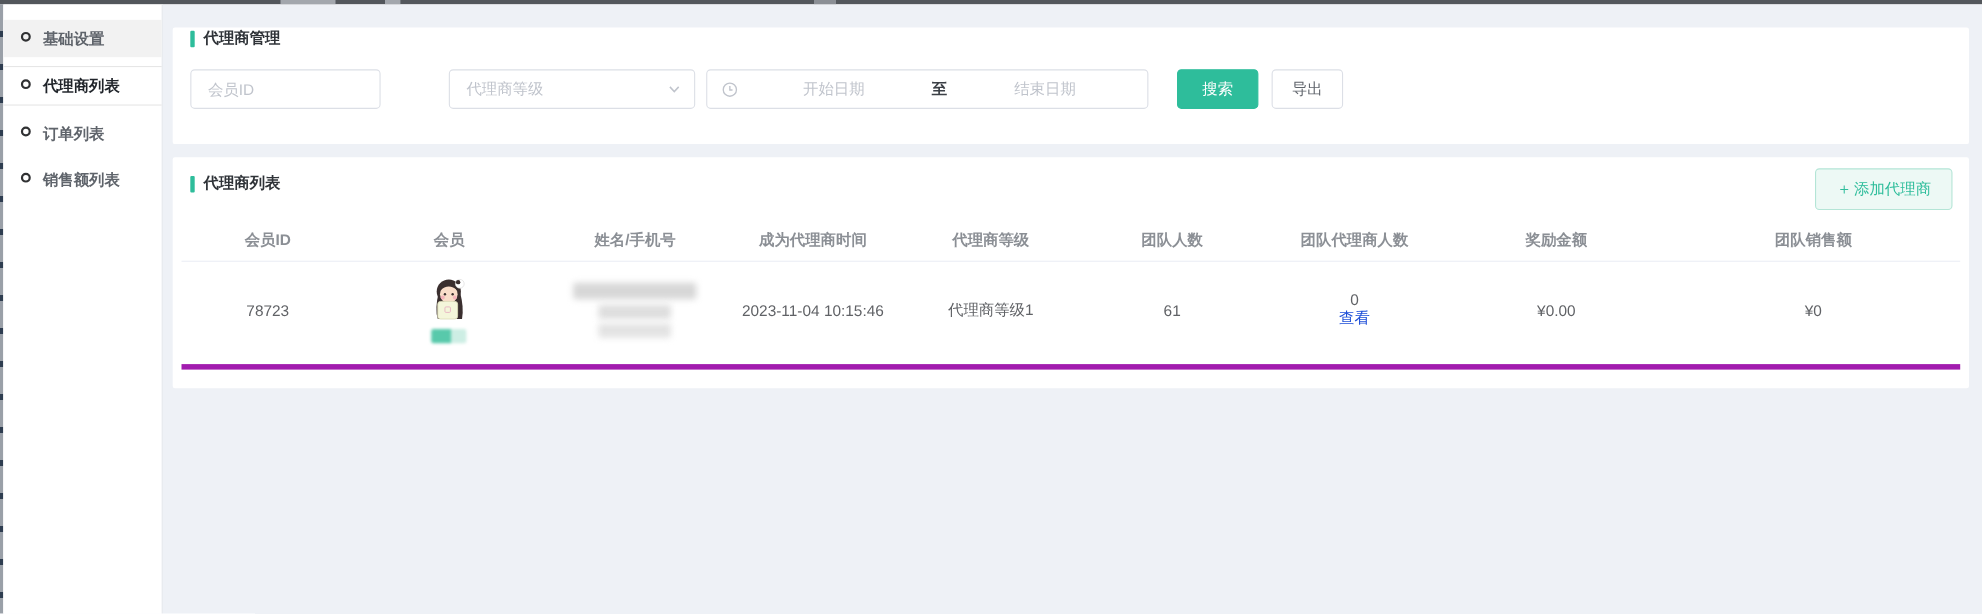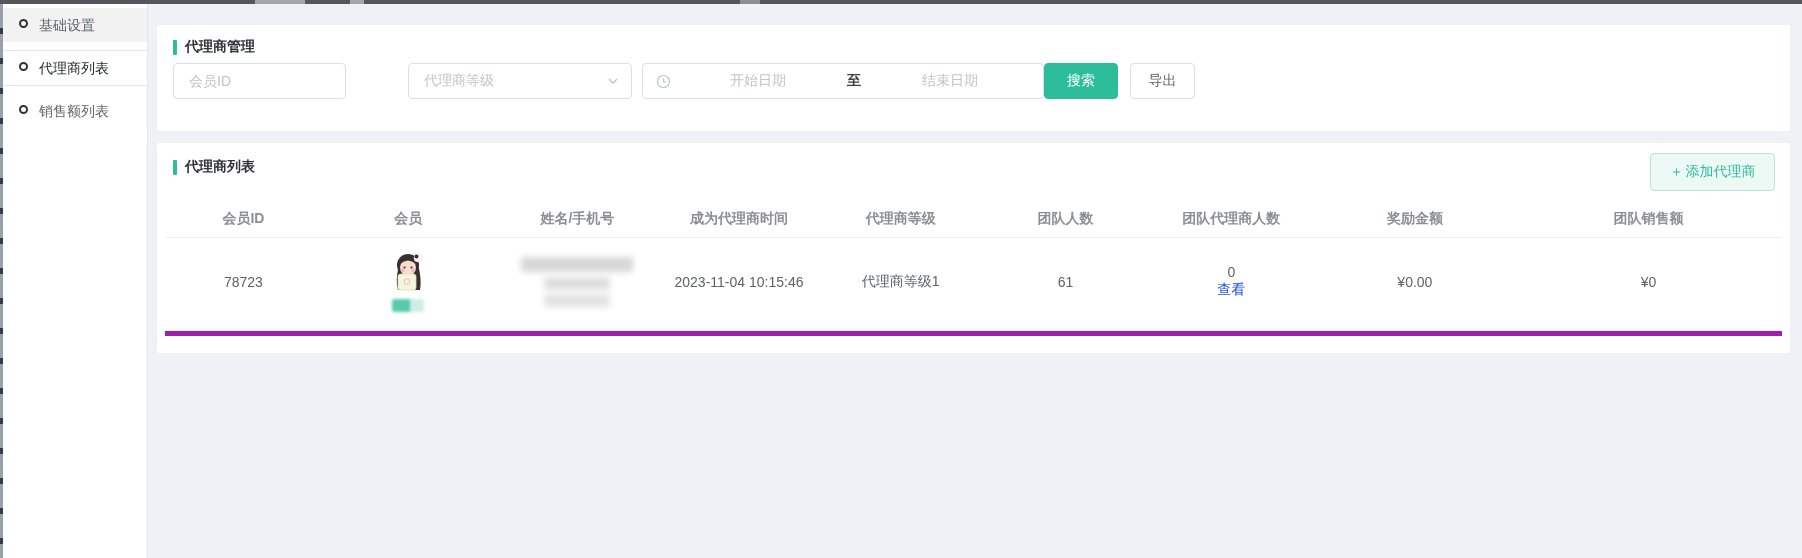--- a/index.html
+++ b/index.html
@@ -21,21 +21,21 @@
   .left-strip {
     position:absolute; left:0; top:4px; width:3px; height:554px;
     background:repeating-linear-gradient(180deg,#9aa0a8 0 24px,#2e3d50 24px 30px);
   }
 
   
   .sidebar {
     position:absolute; left:3px; top:4px; width:145px; height:554px;
     background:#fff; border-right:1px solid #e2e5ea;
   }
-  .side-items { padding-top:4px; }
+  .side-items { padding-top:14px;font-weight:bold; }
   .side-item {
     position:relative; height:34px; line-height:34px; margin-bottom:8px;
     padding-left:36px; color:#5f646b; font-size:14px; cursor:pointer;
     white-space:nowrap; overflow:hidden;
   }
   .side-item .ring {
     position:absolute; left:16px; top:11px; width:9px; height:9px;
     border:2px solid #303133; border-radius:50%;
   }
   .side-item.hovered { background:#f2f2f2; }
@@ -62,21 +62,21 @@
   }
   .f-input::placeholder { color:#c0c4cc; opacity:1; }
   .in-member { width:173px; margin-right:62px; }
   .in-name   { width:218px; margin-right:23px; }
   .f-select {
     width:224px; height:36px; margin-right:10px; border:1px solid #dcdfe6; border-radius:4px;
     background:#fff; display:flex; align-items:center; padding:0 12px 0 15px; cursor:pointer;
   }
   .f-select .ph { color:#c0c4cc; flex:1; }
   .f-date {
-    width:402px; height:36px; margin-right:0; border:1px solid #dcdfe6; border-radius:4px;
+    width:402px; height:36px; margin-right:26px; border:1px solid #dcdfe6; border-radius:4px;
     background:#fff; display:flex; align-items:center; padding:0 10px 0 13px; cursor:text;
   }
   .f-date .ph { color:#c0c4cc; flex:1; text-align:center; }
   .f-date .sep { color:#3c4046; font-weight:bold; padding:0 6px; }
   .icon-clock { width:15px; height:15px; margin-right:4px; flex:0 0 auto; }
   .icon-chevron { width:12px; height:12px; flex:0 0 auto; }
 
   .btn {
     height:36px; border-radius:4px; font-size:14px; font-family:inherit; cursor:pointer;
     display:flex; align-items:center; justify-content:center;
@@ -139,29 +139,33 @@
       <div class="side-item hovered">
         <span class="ring"></span>
         <span>基础设置</span>
       </div>
       <div class="side-item active">
         <span class="ring"></span>
         <span>代理商列表</span>
       </div>
       <div class="side-item">
         <span class="ring"></span>
+        <span>订单列表</span>
+      </div>
+      <div class="side-item">
+        <span class="ring"></span>
         <span>销售额列表</span>
       </div>
     </div>
   </div>
 
   <div class="content">
 
     <div class="card card-filter">
-      <div class="section-title" style="top:13px;">
+      <div class="section-title" style="top:1px;">
         <span class="bar"></span>
         <span class="txt">代理商管理</span>
       </div>
       <div class="filters">
         <input class="f-input in-member" type="text" placeholder="会员ID" style="">
         <div class="f-select">
           <span class="ph">代理商等级</span>
           <svg class="icon-chevron" viewBox="0 0 12 12">
             <polyline points="2,4 6,8.2 10,4" fill="none" stroke="#c0c4cc" stroke-width="1.4"></polyline>
           </svg>

